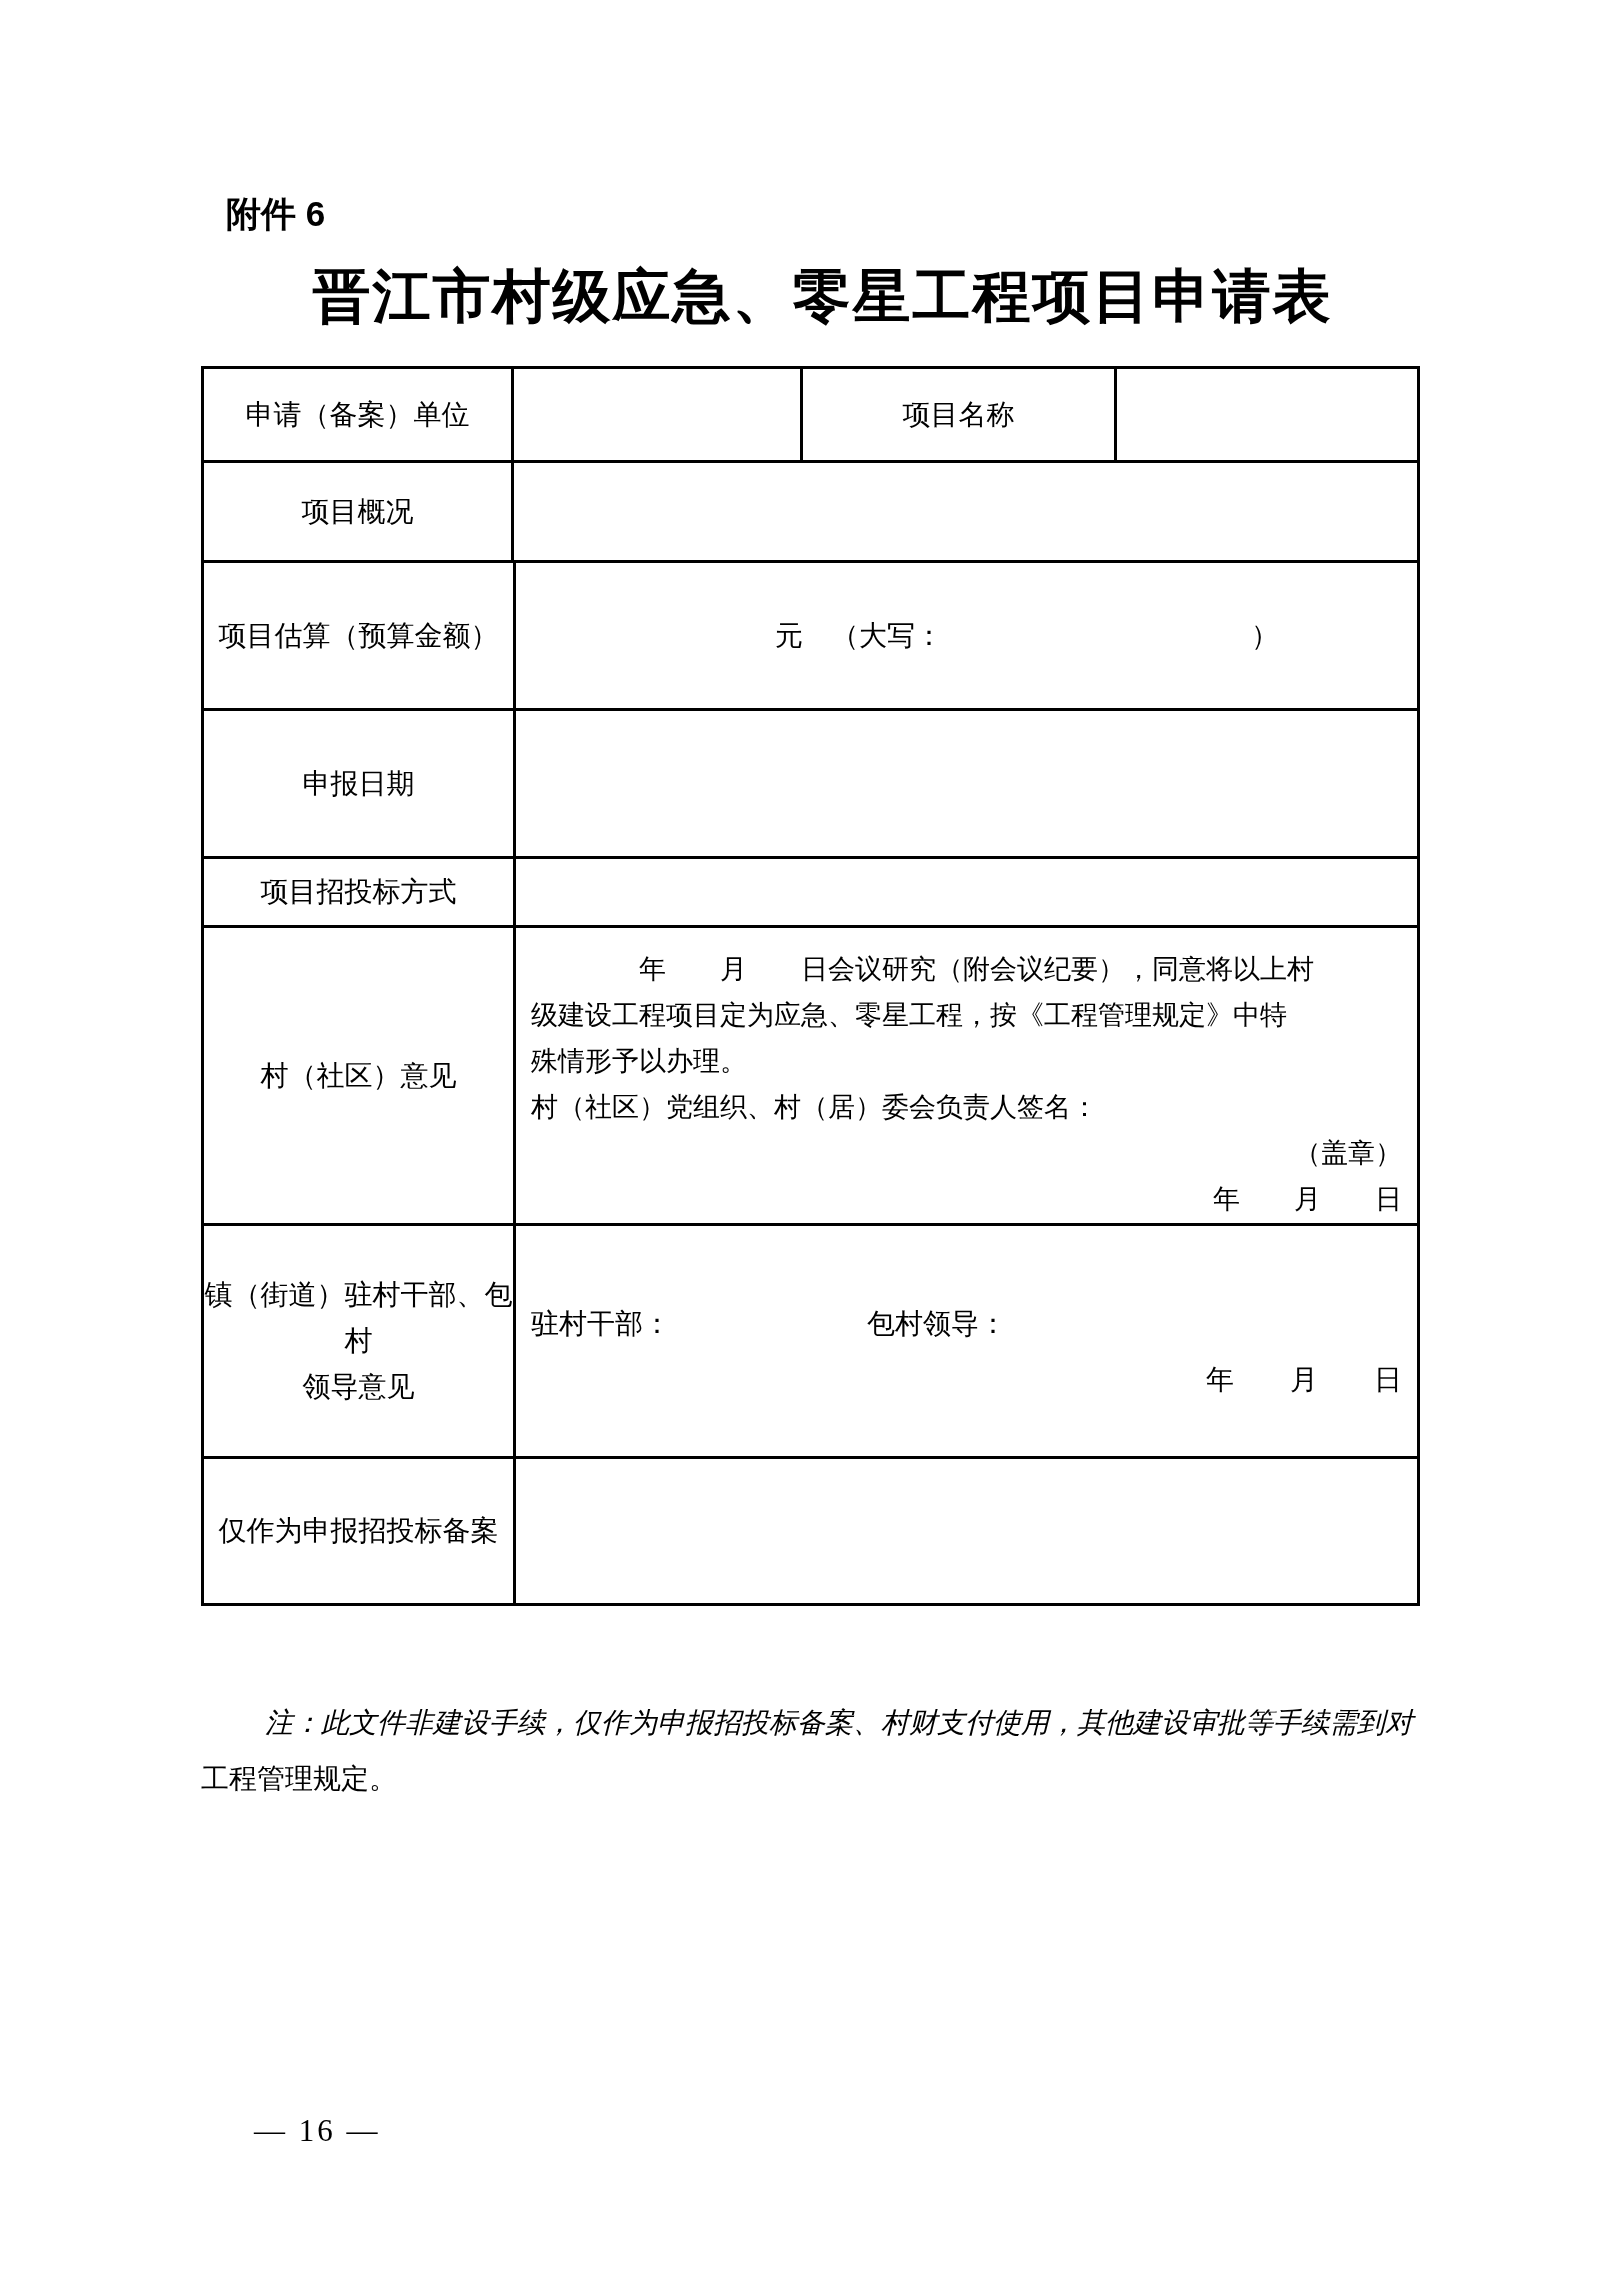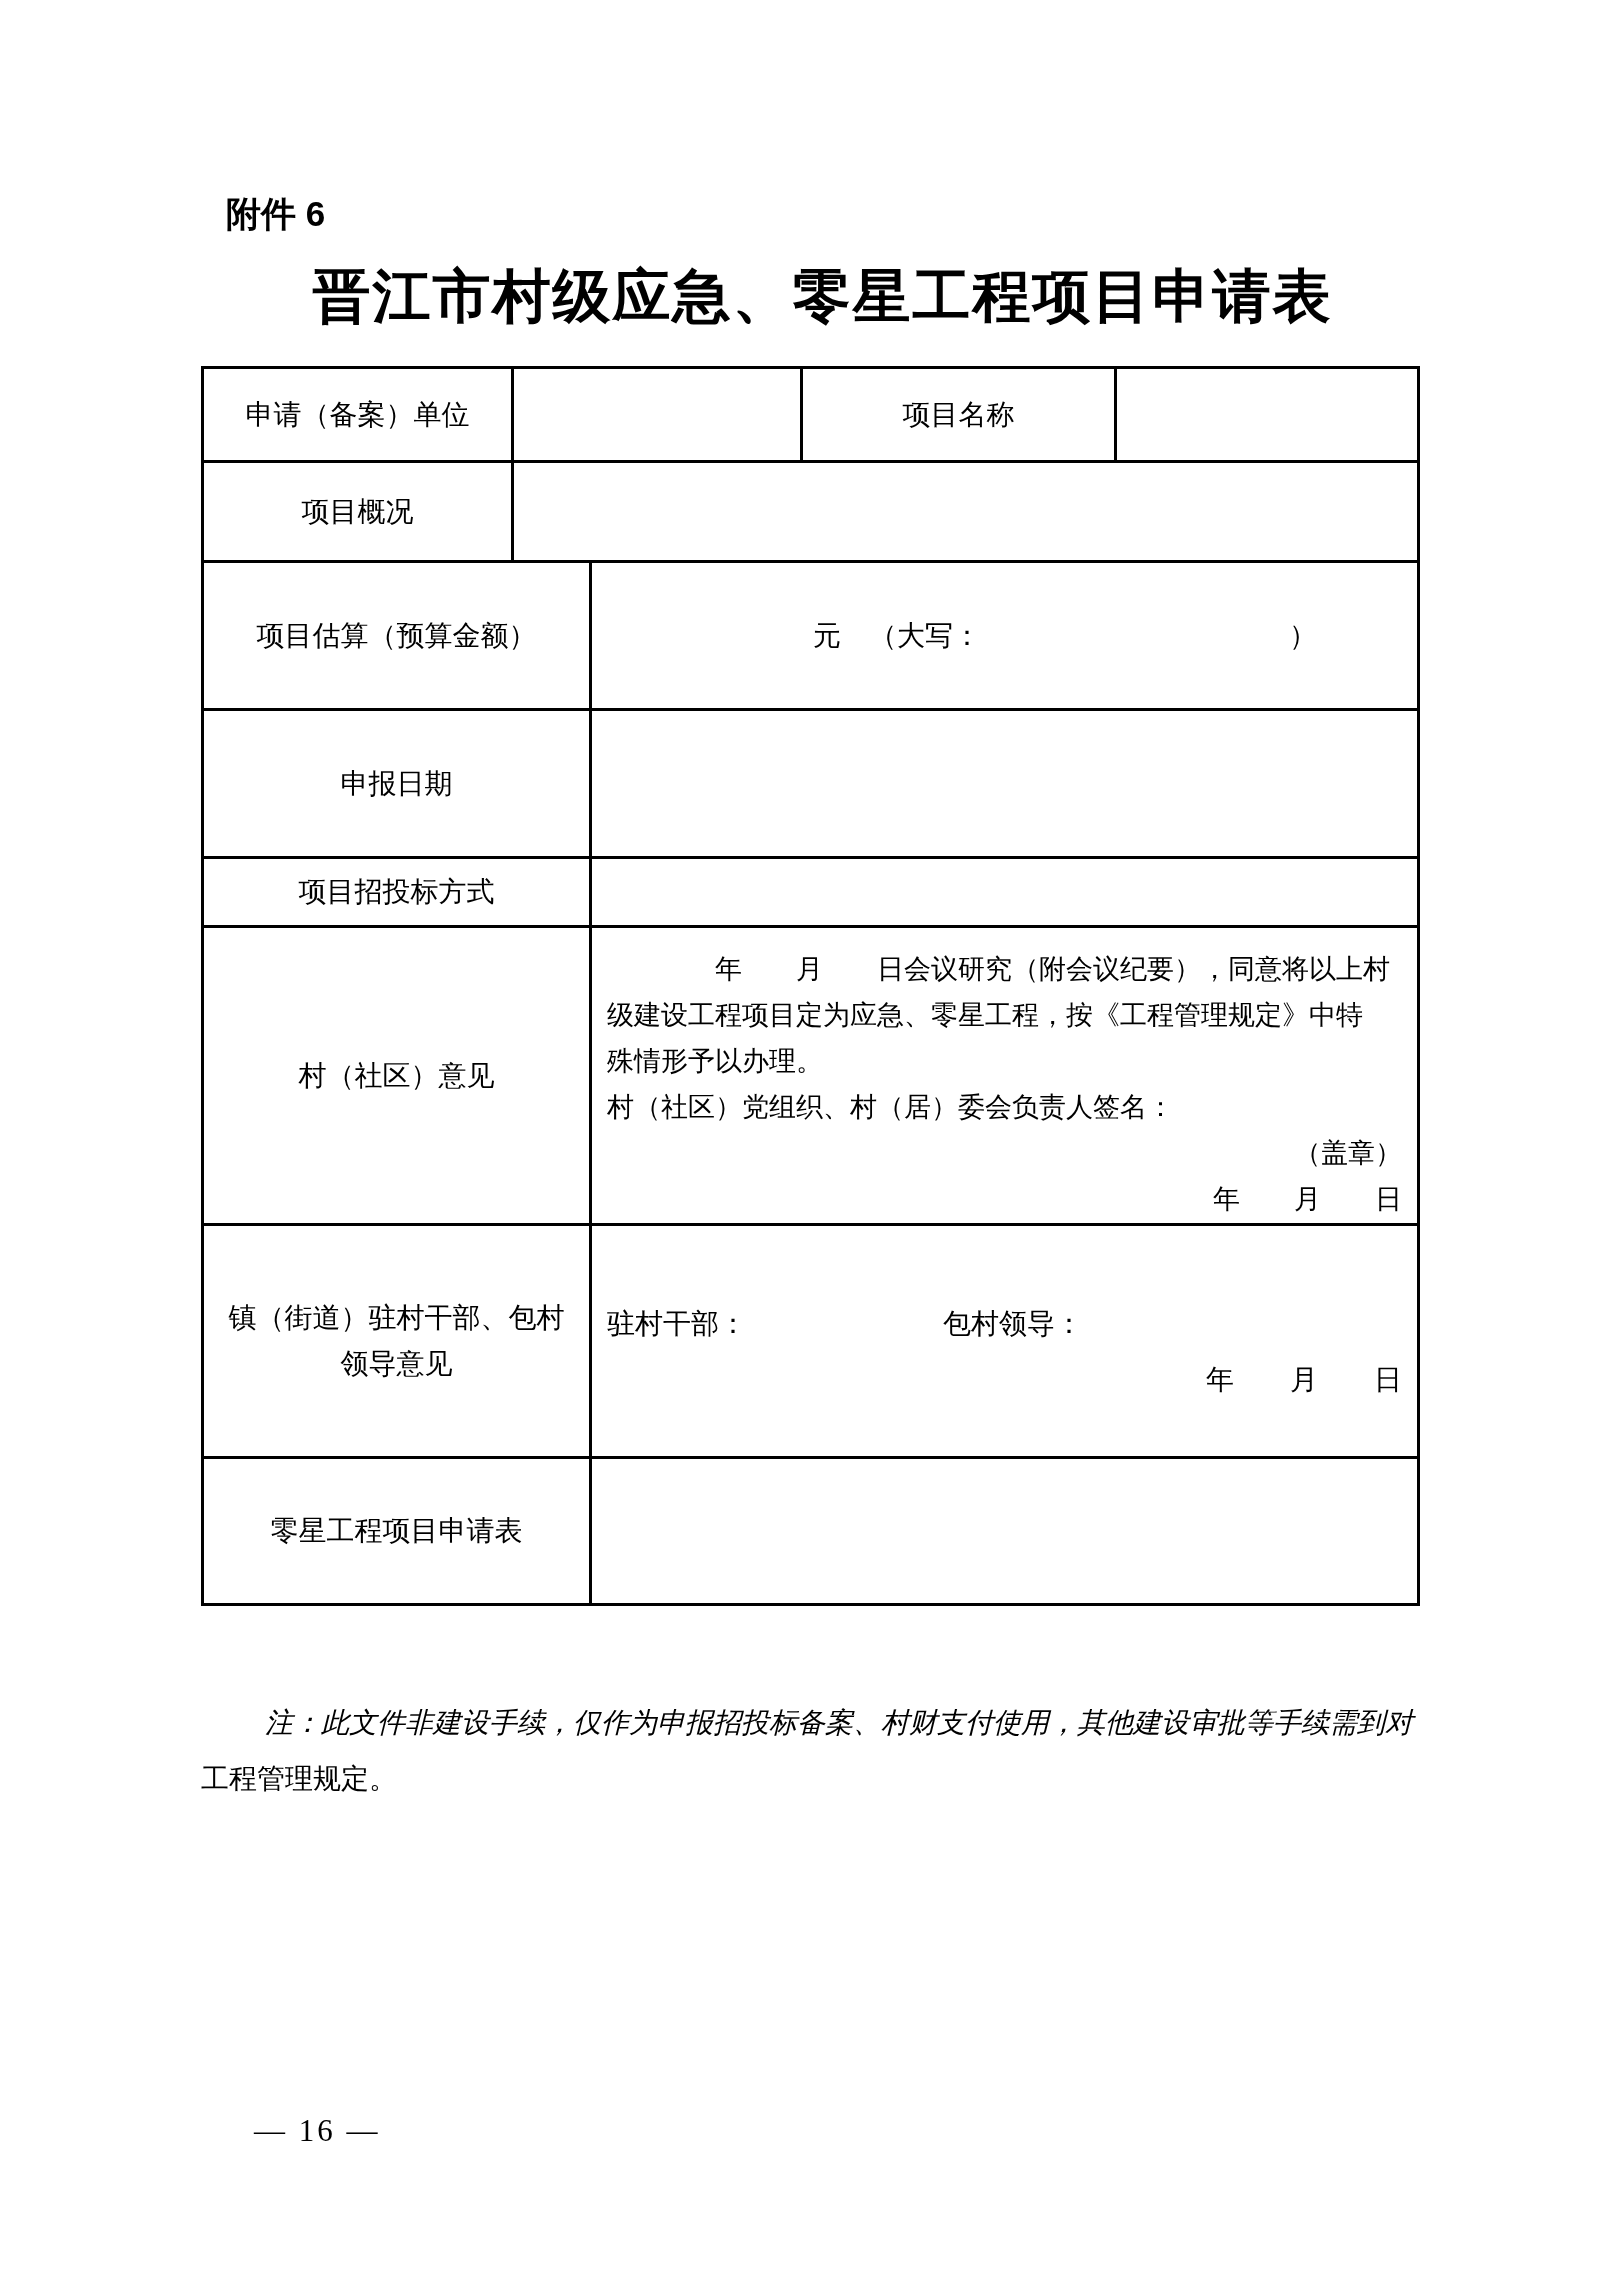--- a/index.html
+++ b/index.html
@@ -36,21 +36,21 @@
   .r1 { height:94px; } .r2 { height:100px; } .r3 { height:148px; }
   .r4 { height:148px; } .r5 { height:69px; } .r6 { height:298px; }
   .r7 { height:233px; }
   .cell {
     border-right:3px solid #000; box-sizing:border-box;
     display:flex; align-items:center; justify-content:center;
     font-size:28px; overflow:hidden;
   }
   .cell:last-child { border-right:none; }
   .w1 { width:310px; } .w2 { width:289px; } .w3 { width:314px; }
-  .wL { width:388px; } .flex1 { flex:1; }
+  .wL { width:312px; } .flex1 { flex:1; }
   .label { text-align:center; line-height:1.5; }
   .label-lines { text-align:center; line-height:46px; }
   .estimate-cell { justify-content:center; padding-left:121px; }
   .estimate-cell span { white-space:pre; }
   .opinion-cell {
     display:block; padding:18px 15px 0;
     font-size:27px; line-height:46px;
   }
   .opinion-line { white-space:pre; }
   .align-right { text-align:right; }
@@ -130,21 +130,21 @@
           <div>领导意见</div>
         </div>
       </div>
       <div class="cell flex1 sign-cell">
         <div class="sign-line">驻村干部：　　　　　　　包村领导：</div>
         <div class="sign-date">年　　月　　日</div>
       </div>
     </div>
 
     <div class="row r8">
-      <div class="cell label wL">零星工程项目申请表</div>
+      <div class="cell label wL">仅作为申报招投标备案</div>
       <div class="cell flex1"></div>
     </div>
 
   </div>
 
   <div class="note">
     <div class="note-line indent">注：此文件非建设手续，仅作为申报招投标备案、村财支付使用，其他建设审批等手续需到对</div>
     <div class="note-line">工程管理规定。</div>
   </div>
 

